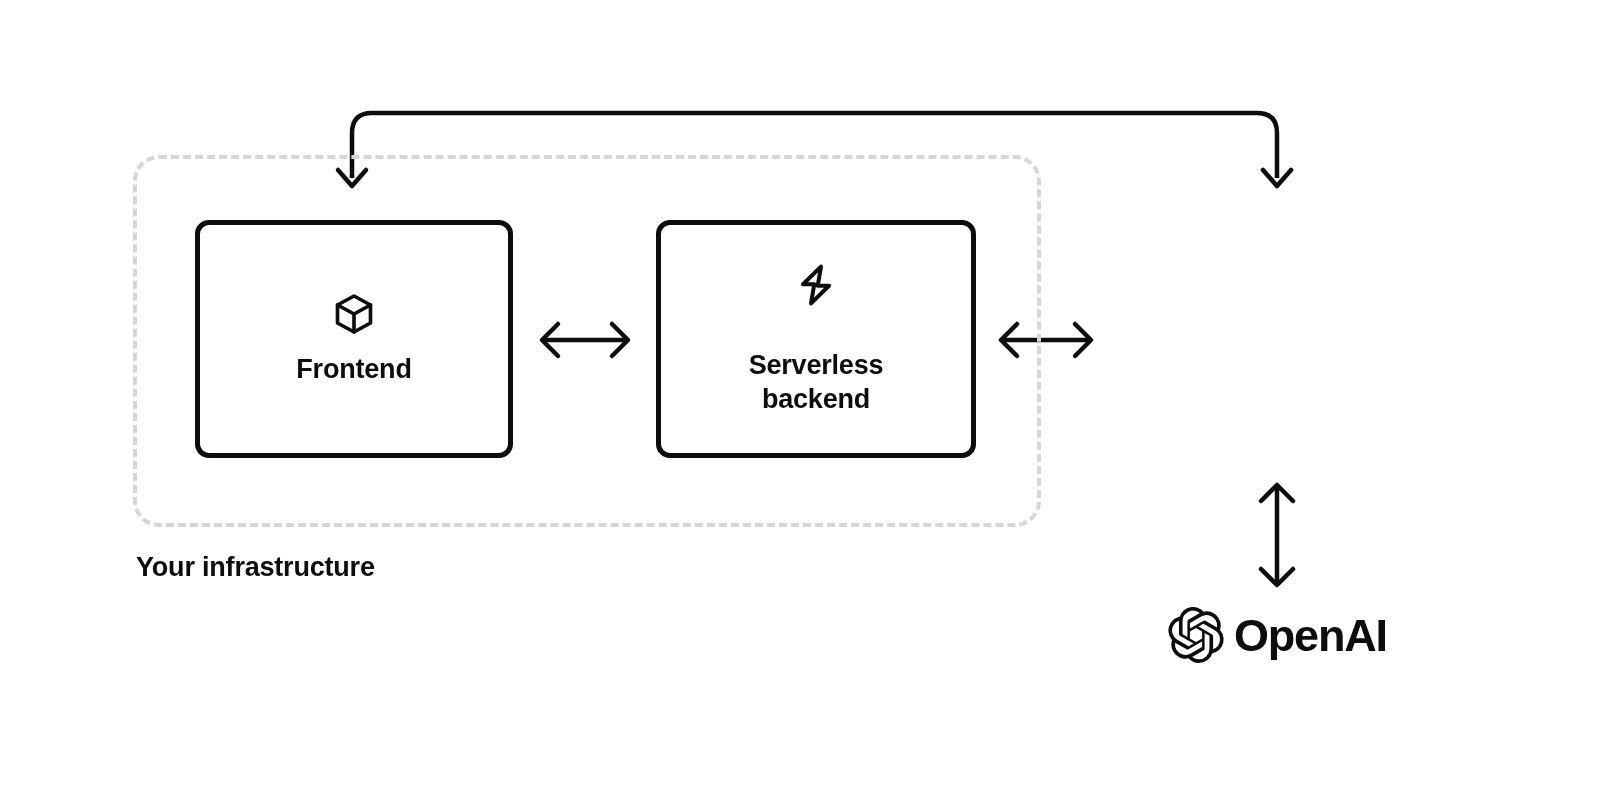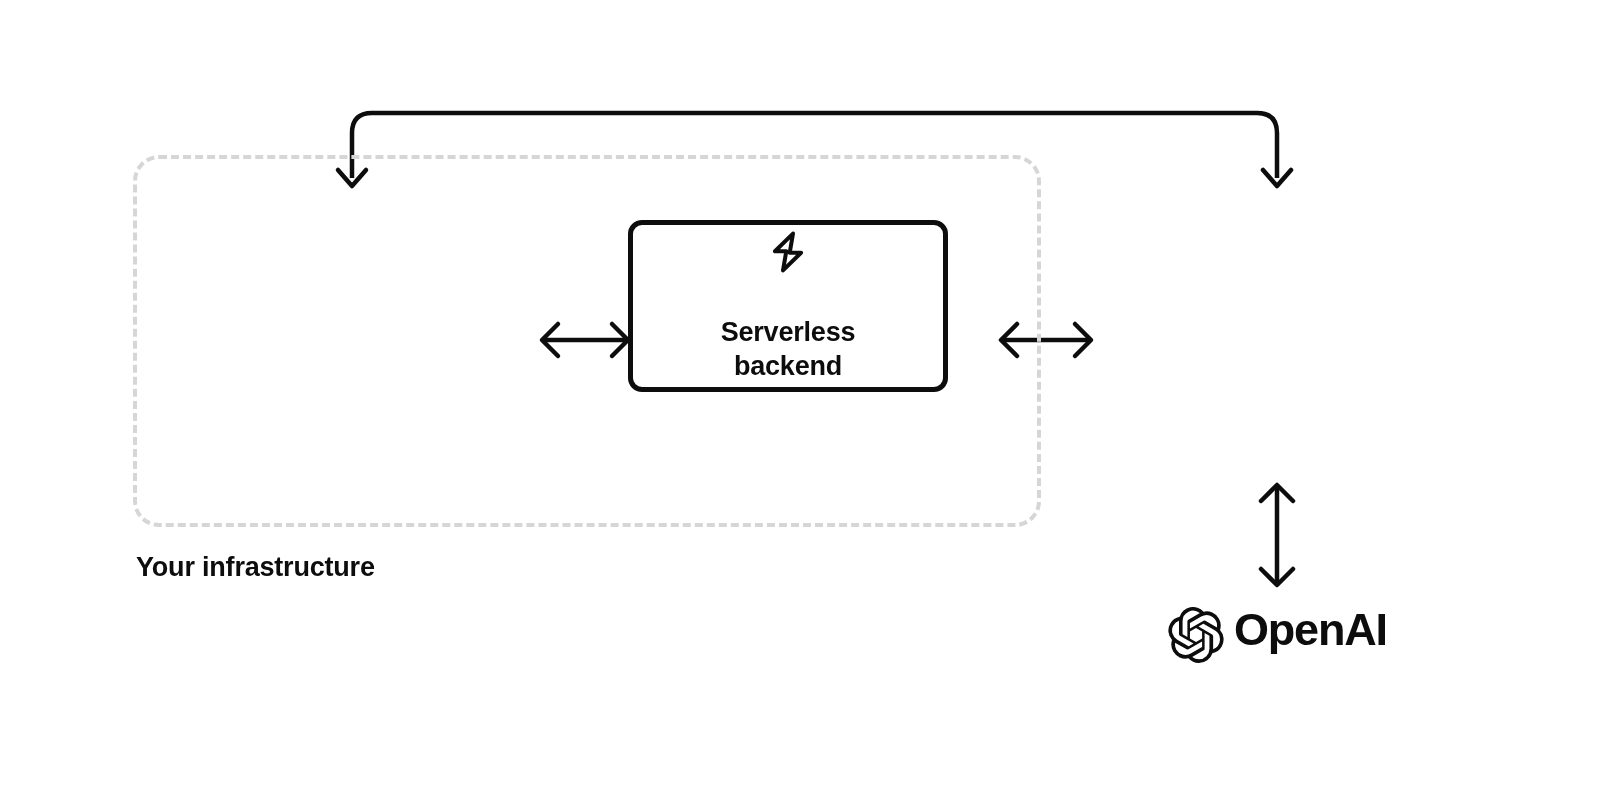--- a/index.html
+++ b/index.html
@@ -80,31 +80,32 @@
     text-align: center;
     color: #0d0d0d;
     letter-spacing: -0.2px;
     white-space: pre-line;
   }
   .node.green .node-label {
     color: #3f9c6a;
   }
 
   #node-frontend   { left: 195px;  top: 220px; width: 318px; height: 238px; }
-  #node-backend    { left: 628px;  top: 220px; width: 320px; height: 172px; gap: 27px; }
+  #node-backend    { left: 656px;  top: 220px; width: 320px; height: 238px; gap: 27px; }
   #node-proxy      { left: 1117px; top: 218px; width: 319px; height: 240px; }
   #node-frontend .node-label { margin-top: 2px; }
   #node-proxy .node-icon { margin-bottom: 18px; }
 
   
   .brand {
     position: absolute;
     left: 1168px;
     top: 607px;
     display: flex;
+    align-items: center;
     gap: 10px;
   }
   .brand-word {
     font-size: 45px;
     font-weight: 700;
     color: #0d0d0d;
     letter-spacing: -1.2px;
     line-height: 1;
   }
 </style>
@@ -143,20 +144,30 @@
     <g>
       <line x1="1277" y1="487" x2="1277" y2="583" stroke="#0d0d0d" stroke-width="4.5" stroke-linecap="butt"></line>
       <path d="M1261 501 L1277 485 L1293 501" fill="none" stroke="#0d0d0d" stroke-width="4.5" stroke-linecap="round" stroke-linejoin="round"></path>
       <path d="M1261 569 L1277 585 L1293 569" fill="none" stroke="#0d0d0d" stroke-width="4.5" stroke-linecap="round" stroke-linejoin="round"></path>
     </g>
   </svg>
 
   <div class="boundary"></div>
   <div class="boundary-label">Your infrastructure</div>
 
+  <div class="node dark" id="node-frontend">
+    <span class="node-icon">
+      <svg width="46" height="46" viewBox="0 0 24 24" fill="none" stroke="#0d0d0d" stroke-width="1.9" stroke-linecap="round" stroke-linejoin="round">
+        <path d="M12 2.6 L20.6 7.3 L20.6 16.7 L12 21.4 L3.4 16.7 L3.4 7.3 Z"></path>
+        <path d="M3.4 7.3 L12 12 L20.6 7.3"></path>
+        <path d="M12 12 L12 21.4"></path>
+      </svg>
+    </span>
+    <span class="node-label">Frontend</span>
+  </div>
 
   <div class="node dark" id="node-backend">
     <span class="node-icon">
       <svg width="46" height="46" viewBox="0 0 24 24" fill="none" stroke="#0d0d0d" stroke-width="2.1" stroke-linecap="round" stroke-linejoin="round">
         <path d="M14.6 2.4 L5.2 11.6 L11.1 11.6 L9.4 21.6 L18.8 12.4 L12.9 12.4 Z"></path>
       </svg>
     </span>
     <span class="node-label">Serverless
 backend</span>
   </div>

